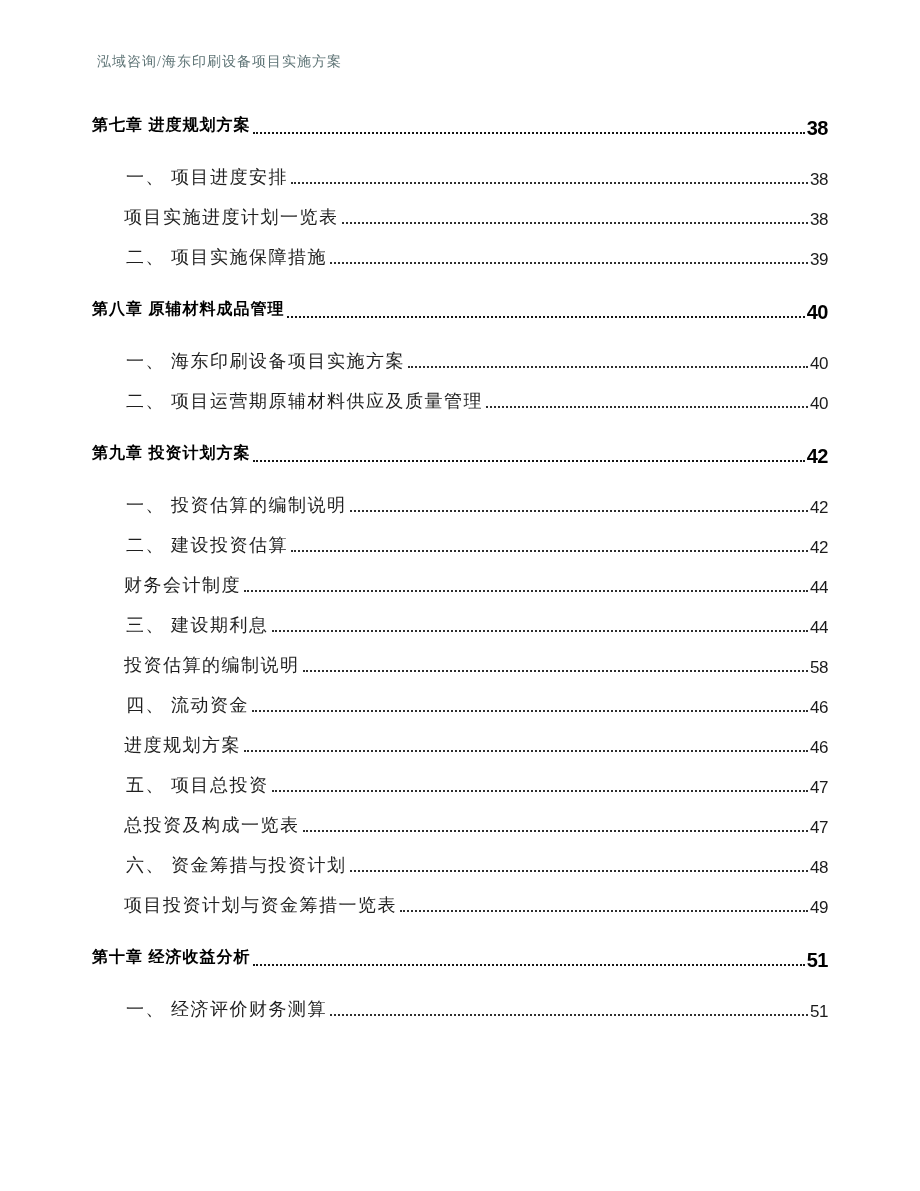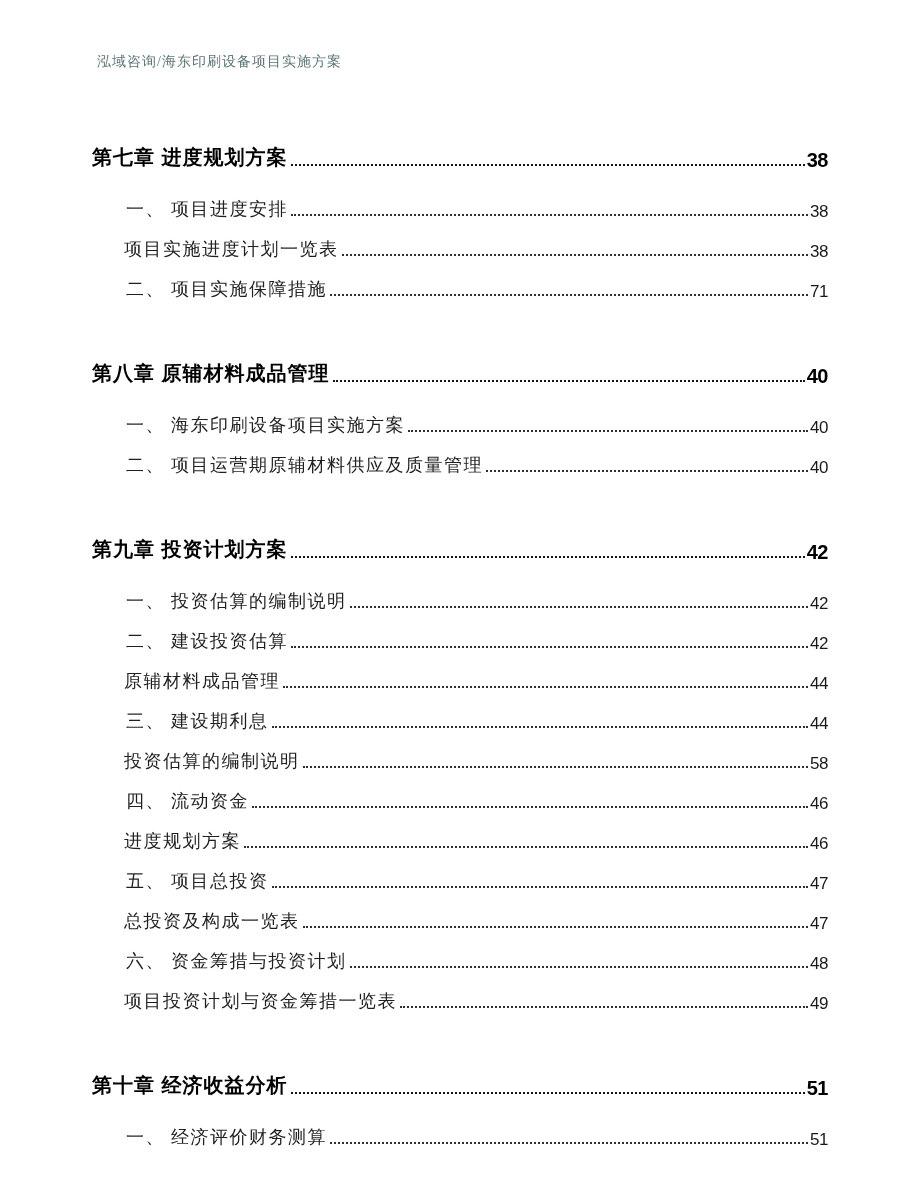--- a/index.html
+++ b/index.html
@@ -71,26 +71,25 @@
     padding-left: 32px;
     text-align: center;
   }
   
   .level-chapter {
     padding-left: 0;
     margin: 25px 0 25px 0;
   }
   .level-chapter .toc-text {
     font-family: "Liberation Sans", "DejaVu Sans", sans-serif;
-    font-size: 20px;
+    font-size: 16px;
     line-height: 30px;
     font-weight: 700;
     color: #000000;
     letter-spacing: 1px;
-    margin-top: 32px;
   }
   .level-chapter .leader {
     border-bottom: 2.5px dotted #141414;
     margin-bottom: 6px;
   }
   .level-chapter .toc-page {
     font-size: 20px;
     font-weight: 700;
     color: #000000;
     margin-bottom: 2px;
@@ -120,21 +119,21 @@
 
   <div class="toc-row level-table">
     <span class="toc-text">项目实施进度计划一览表</span>
     <span class="leader"></span>
     <span class="toc-page">38</span>
   </div>
 
   <div class="toc-row level-sub">
     <span class="toc-text">二、 项目实施保障措施</span>
     <span class="leader"></span>
-    <span class="toc-page">71</span>
+    <span class="toc-page">39</span>
   </div>
 
   <div class="toc-row level-chapter">
     <span class="toc-text">第八章 原辅材料成品管理</span>
     <span class="leader"></span>
     <span class="toc-page">40</span>
   </div>
 
   <div class="toc-row level-sub">
     <span class="toc-text">一、 海东印刷设备项目实施方案</span>
@@ -160,21 +159,21 @@
     <span class="toc-page">42</span>
   </div>
 
   <div class="toc-row level-sub">
     <span class="toc-text">二、 建设投资估算</span>
     <span class="leader"></span>
     <span class="toc-page">42</span>
   </div>
 
   <div class="toc-row level-table">
-    <span class="toc-text">原辅材料成品管理</span>
+    <span class="toc-text">财务会计制度</span>
     <span class="leader"></span>
     <span class="toc-page">44</span>
   </div>
 
   <div class="toc-row level-sub">
     <span class="toc-text">三、 建设期利息</span>
     <span class="leader"></span>
     <span class="toc-page">44</span>
   </div>
 

